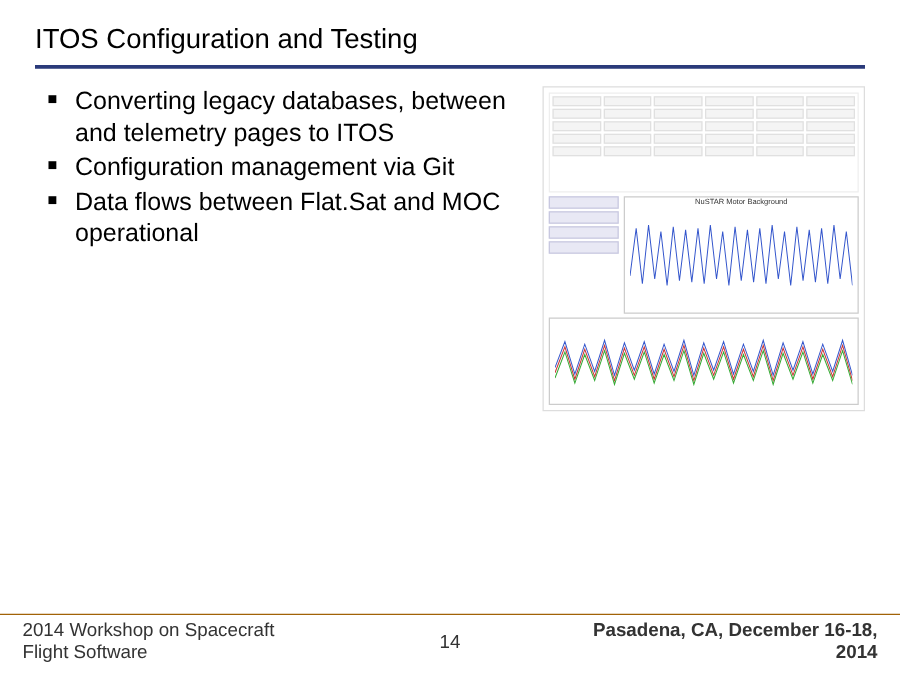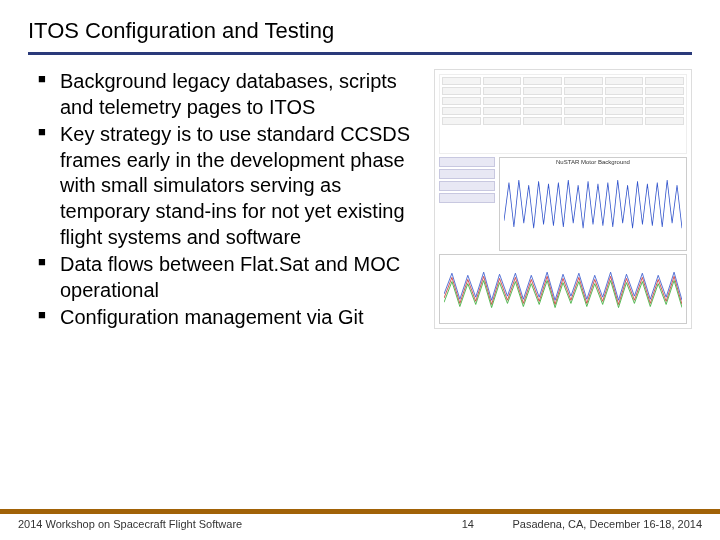--- a/index.html
+++ b/index.html
@@ -16,40 +16,39 @@
   .fig-top { height: 80px; border: 1px solid #eee; padding: 2px; display:flex; flex-direction:column; gap:2px; }
   .fig-row { display:flex; gap:2px; }
   .fig-cell { flex:1; height:8px; background:#f4f4f4; border:1px solid #e0e0e0; }
   .fig-mid { flex:1; display:flex; gap:4px; }
   .fig-left { width:56px; display:flex; flex-direction:column; gap:2px; }
   .fig-btn { height:10px; background:#e8e8f4; border:1px solid #c8c8e0; }
   .fig-plot { flex:1; border:1px solid #ccc; position:relative; overflow:hidden; }
   .fig-plot-title { position:absolute; top:1px; left:0; right:0; text-align:center; font-size:6px; color:#333;}
   .fig-bot { height:70px; border:1px solid #ccc; position:relative; overflow:hidden; }
   svg.wave { position:absolute; top:12px; left:4px; right:4px; bottom:4px; width:calc(100% - 8px); height:calc(100% - 16px);}
-  .footer { position: absolute; left: 0; right: 0; bottom: 10px; padding: 0 18px; display: flex; justify-content: space-between; align-items: center; font-size: 11px; color: #333; border-top: 5px solid #a16207; }
+  .footer { position: absolute; left: 0; right: 0; bottom: 10px; padding: 0 18px; display: flex; justify-content: space-between; align-items: center; font-size: 15px; color: #333; border-top: 1px solid #a16207; }
   .footer > div { padding-top: 4px; }
-  .page-num { flex:1; text-align:right; }
+  .page-num { flex:1; text-align:center; }
   .foot-left { flex:1; text-align:left; }
-  .foot-right { flex:1; text-align:right; }
+  .foot-right { flex:1; text-align:right;font-weight:bold; }
 </style>
 </head>
 <body>
 
 <div class="slide">
   <div class="title">ITOS Configuration and Testing</div>
   <hr class="title-rule">
 
   <div class="body">
     <div class="bullets">
       <ul class="top">
-        <li>Background legacy databases, scripts and telemetry pages to ITOS</li>
-        <li>Key strategy is to use standard CCSDS frames early in the development phase with small simulators serving as temporary stand-ins for not yet existing flight systems and software</li>
+        <li>Converting legacy databases, between and telemetry pages to ITOS</li>
+        <li>Configuration management via Git</li>
         <li>Data flows between Flat.Sat and MOC operational</li>
-        <li>Configuration management via Git</li>
       </ul>
     </div>
 
     <div class="figure">
       <div class="fig-top">
         <div class="fig-row">
             <div class="fig-cell"></div>
             <div class="fig-cell"></div>
             <div class="fig-cell"></div>
             <div class="fig-cell"></div>

